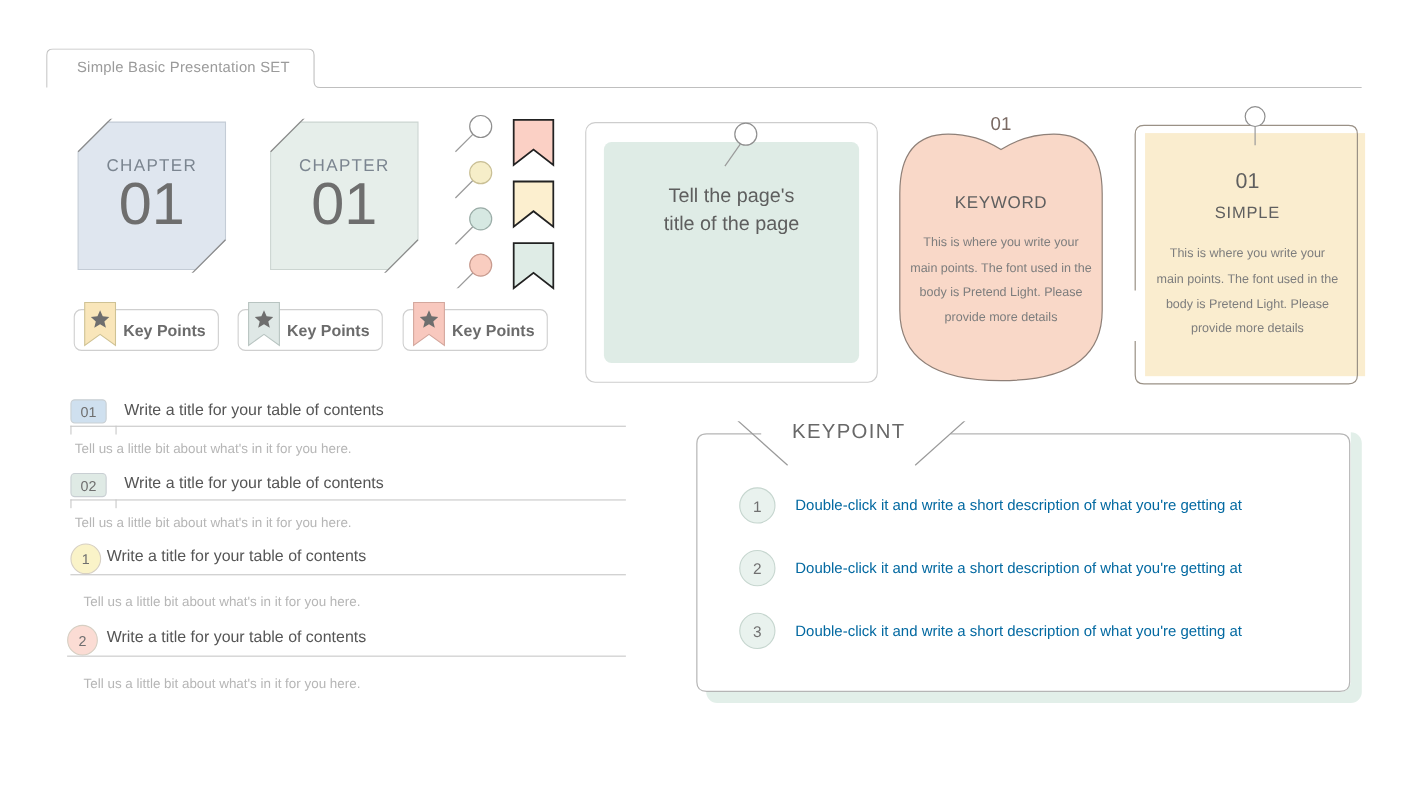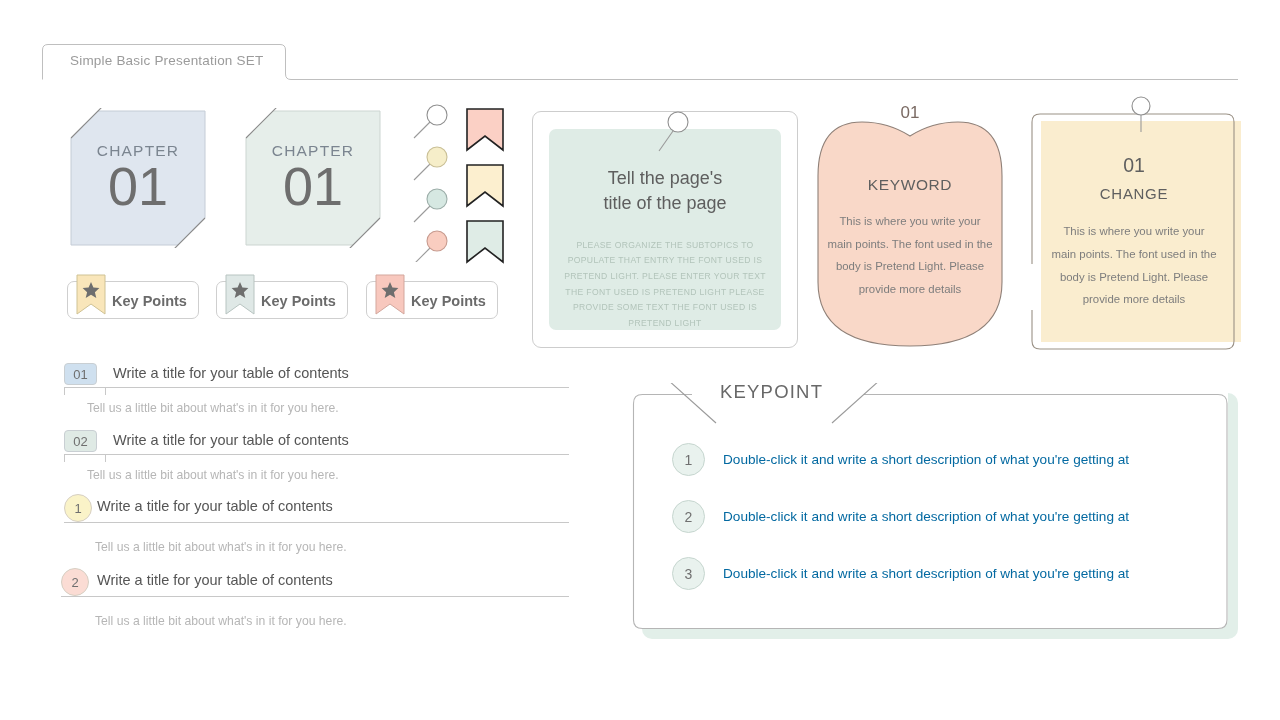--- a/index.html
+++ b/index.html
@@ -93,21 +93,21 @@
   }
   .badge-ci {
     position: absolute; left: 0; top: -1px; width: 28px; height: 28px;
     border: 1px solid #d6cfc3; border-radius: 50%;
     display: flex; align-items: center; justify-content: center;
     font-size: 13px; color: #6f6f6f;
   }
   .toc-title { position: absolute; font-size: 14.5px; color: #555; white-space: nowrap; }
   .toc-line { position: absolute; left: 0; height: 1px; background: #c8c8c8; }
   .toc-tick { position: absolute; width: 1px; background: #c8c8c8; }
-  .toc-desc { font-size: 12.2px; color: #b6b6b6; margin-left: 19px; }
+  .toc-desc { font-size: 12.2px; color: #b6b6b6; }
 
   
   .kpanel { position: absolute; left: 632px; top: 383px; width: 600px; height: 250px; }
   .kpanel .shadow {
     position: absolute; left: 10px; top: 10px; width: 596px; height: 246px;
     background: #e2efe9; border-radius: 10px;
   }
   .kpanel .body {
     position: absolute; left: 0; top: 0; width: 596px; height: 246px;
     background: #fff; border-radius: 10px;
@@ -221,21 +221,20 @@
     </svg>
     <div class="kplabel">Key Points</div>
   </div>
 
   <div class="ccard">
     <div class="inner">
       <h2>
         <span>Tell the page's</span><br>
         <span>title of the page</span>
       </h2>
-      <p>PLEASE ORGANIZE THE SUBTOPICS TO POPULATE THAT ENTRY  THE FONT USED IS PRETEND LIGHT. PLEASE ENTER YOUR TEXT  THE FONT USED IS PRETEND LIGHT  PLEASE PROVIDE SOME TEXT  THE FONT USED IS PRETEND LIGHT</p>
     </div>
     <svg class="pin" width="44" height="54">
       <line x1="6" y1="48" x2="20" y2="28" stroke="#9a9a9a" stroke-width="1.1"></line>
       <circle cx="25" cy="19" r="10" fill="#ffffff" stroke="#8f8f8f" stroke-width="1.1"></circle>
     </svg>
   </div>
 
   <div class="arch">
     <svg width="196" height="256" viewBox="0 0 196 256">
       <path d="M6 80 Q6 26 50 26 Q76 26 98 40 Q120 26 146 26 Q190 26 190 80 V186 Q190 250 98 250 Q6 250 6 186 Z" fill="#f9d8c8" stroke="#8f8078" stroke-width="1.1"></path>
@@ -247,21 +246,21 @@
     </div>
   </div>
 
   <div class="ycard">
     <div class="fill"></div>
     <svg class="frame" width="208" height="239" viewBox="0 0 208 239">
       <path d="M2 152 V10 Q2 2 10 2 H196 Q204 2 204 10 V229 Q204 237 196 237 H10 Q2 237 2 229 V198" fill="none" stroke="#9a9186" stroke-width="1.1"></path>
     </svg>
     <div class="content">
       <span class="y-num">01</span>
-      <span class="y-title">CHANGE</span>
+      <span class="y-title">SIMPLE</span>
       <p class="y-body">This is where you write your main points. The font used in the body is Pretend Light. Please provide more details</p>
     </div>
     <svg class="pin" width="30" height="40">
       <line x1="15" y1="36" x2="15" y2="18" stroke="#9a9a9a" stroke-width="1.1"></line>
       <circle cx="15" cy="10" r="9" fill="#ffffff" stroke="#8f8f8f" stroke-width="1.1"></circle>
     </svg>
   </div>
 
   <div class="toc">
 

